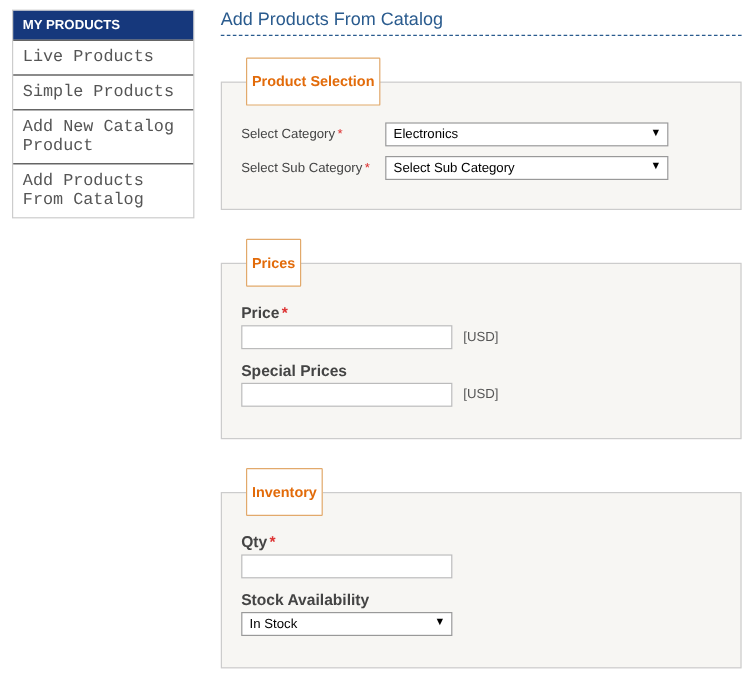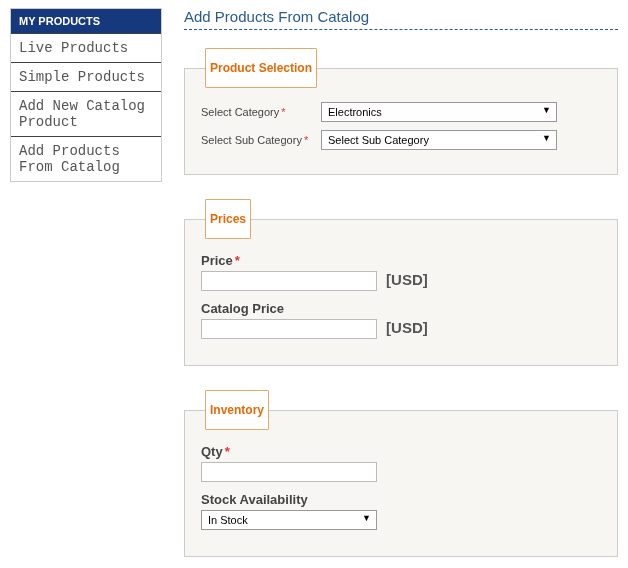--- a/index.html
+++ b/index.html
@@ -17,21 +17,21 @@
   .form-row-stack { display: block; margin-bottom: 10px; }
   .form-label { width: 120px; color: #444; }
   .form-label-stack { display: block; margin-bottom: 3px; color: #444; font-weight: bold; font-size: 13px; }
   .req { color: #d33; margin-left: 2px; }
   .select { appearance: none; -webkit-appearance: none; border: 1px solid #999; background: #fff; font-size: 11px; padding: 2px 22px 2px 6px; height: 20px; position: relative; }
   .select-wrap { position: relative; display: inline-block; }
   .select-wrap::after { content: "▼"; position: absolute; right: 6px; top: 3px; font-size: 9px; pointer-events: none; color: #000; }
   .text-input { border: 1px solid #bbb; background: #fff; font-size: 11px; padding: 3px 4px; height: 20px; }
   .w260 { width: 236px; }
   .w180 { width: 176px; }
-  .unit { margin-left: 6px; color: #555; font-size: 15px; font-weight: bold; }
+  .unit { margin-left: 6px; color: #555; font-size: 11px; }
   .date-row { display: flex; align-items: center; }
   .cal-icon { width: 14px; height: 14px; margin-left: 6px; cursor: pointer; }
 </style>
 </head>
 <body>
 
 <div class="page">
   <div class="sidebar">
     <div class="sidebar-header">MY PRODUCTS</div>
     <div class="sidebar-item">Live Products</div>
@@ -72,21 +72,21 @@
 
       <div class="form-row-stack">
         <label class="form-label-stack">
           <span>Price</span><span class="req">*</span>
         </label>
         <input type="text" class="text-input w180" value="" style="">
         <span class="unit">[USD]</span>
       </div>
 
       <div class="form-row-stack">
-        <label class="form-label-stack">Catalog Price</label>
+        <label class="form-label-stack">Special Prices</label>
         <input type="text" class="text-input w180" value="" style="">
         <span class="unit">[USD]</span>
       </div>
 
 
     </fieldset>
 
     <fieldset class="card">
       <legend>Inventory</legend>
       <div class="form-row-stack">

